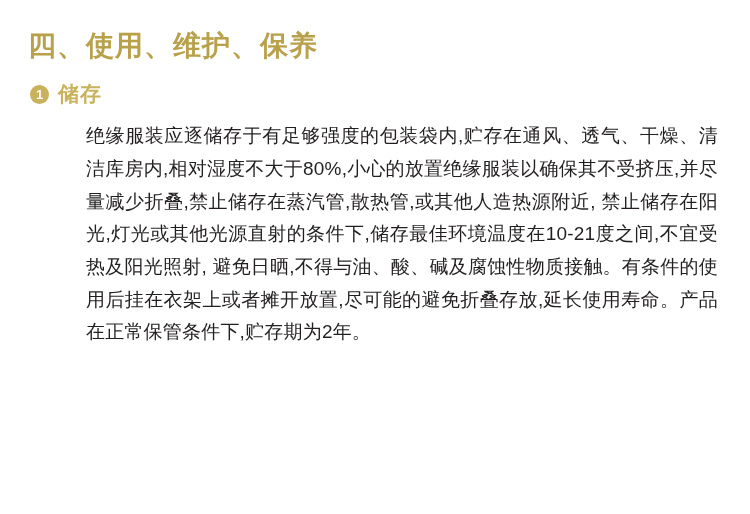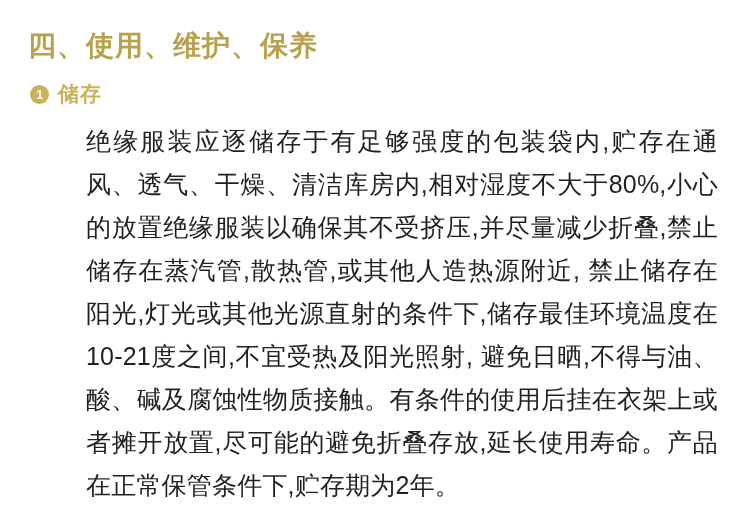--- a/index.html
+++ b/index.html
@@ -48,21 +48,21 @@
   }
   .subsection-title {
     color: #c9b25c;
     font-size: 21px;
     font-weight: bold;
     letter-spacing: 1px;
   }
   .body-text {
     margin: 12px 0 0 62px;
     color: #231f20;
-    font-size: 25px;
+    font-size: 19px;
     line-height: 1.72;
     letter-spacing: 0.2px;
     text-align: justify;
     width: 632px;
   }
 </style>
 </head>
 <body>
 
 <div class="page">

